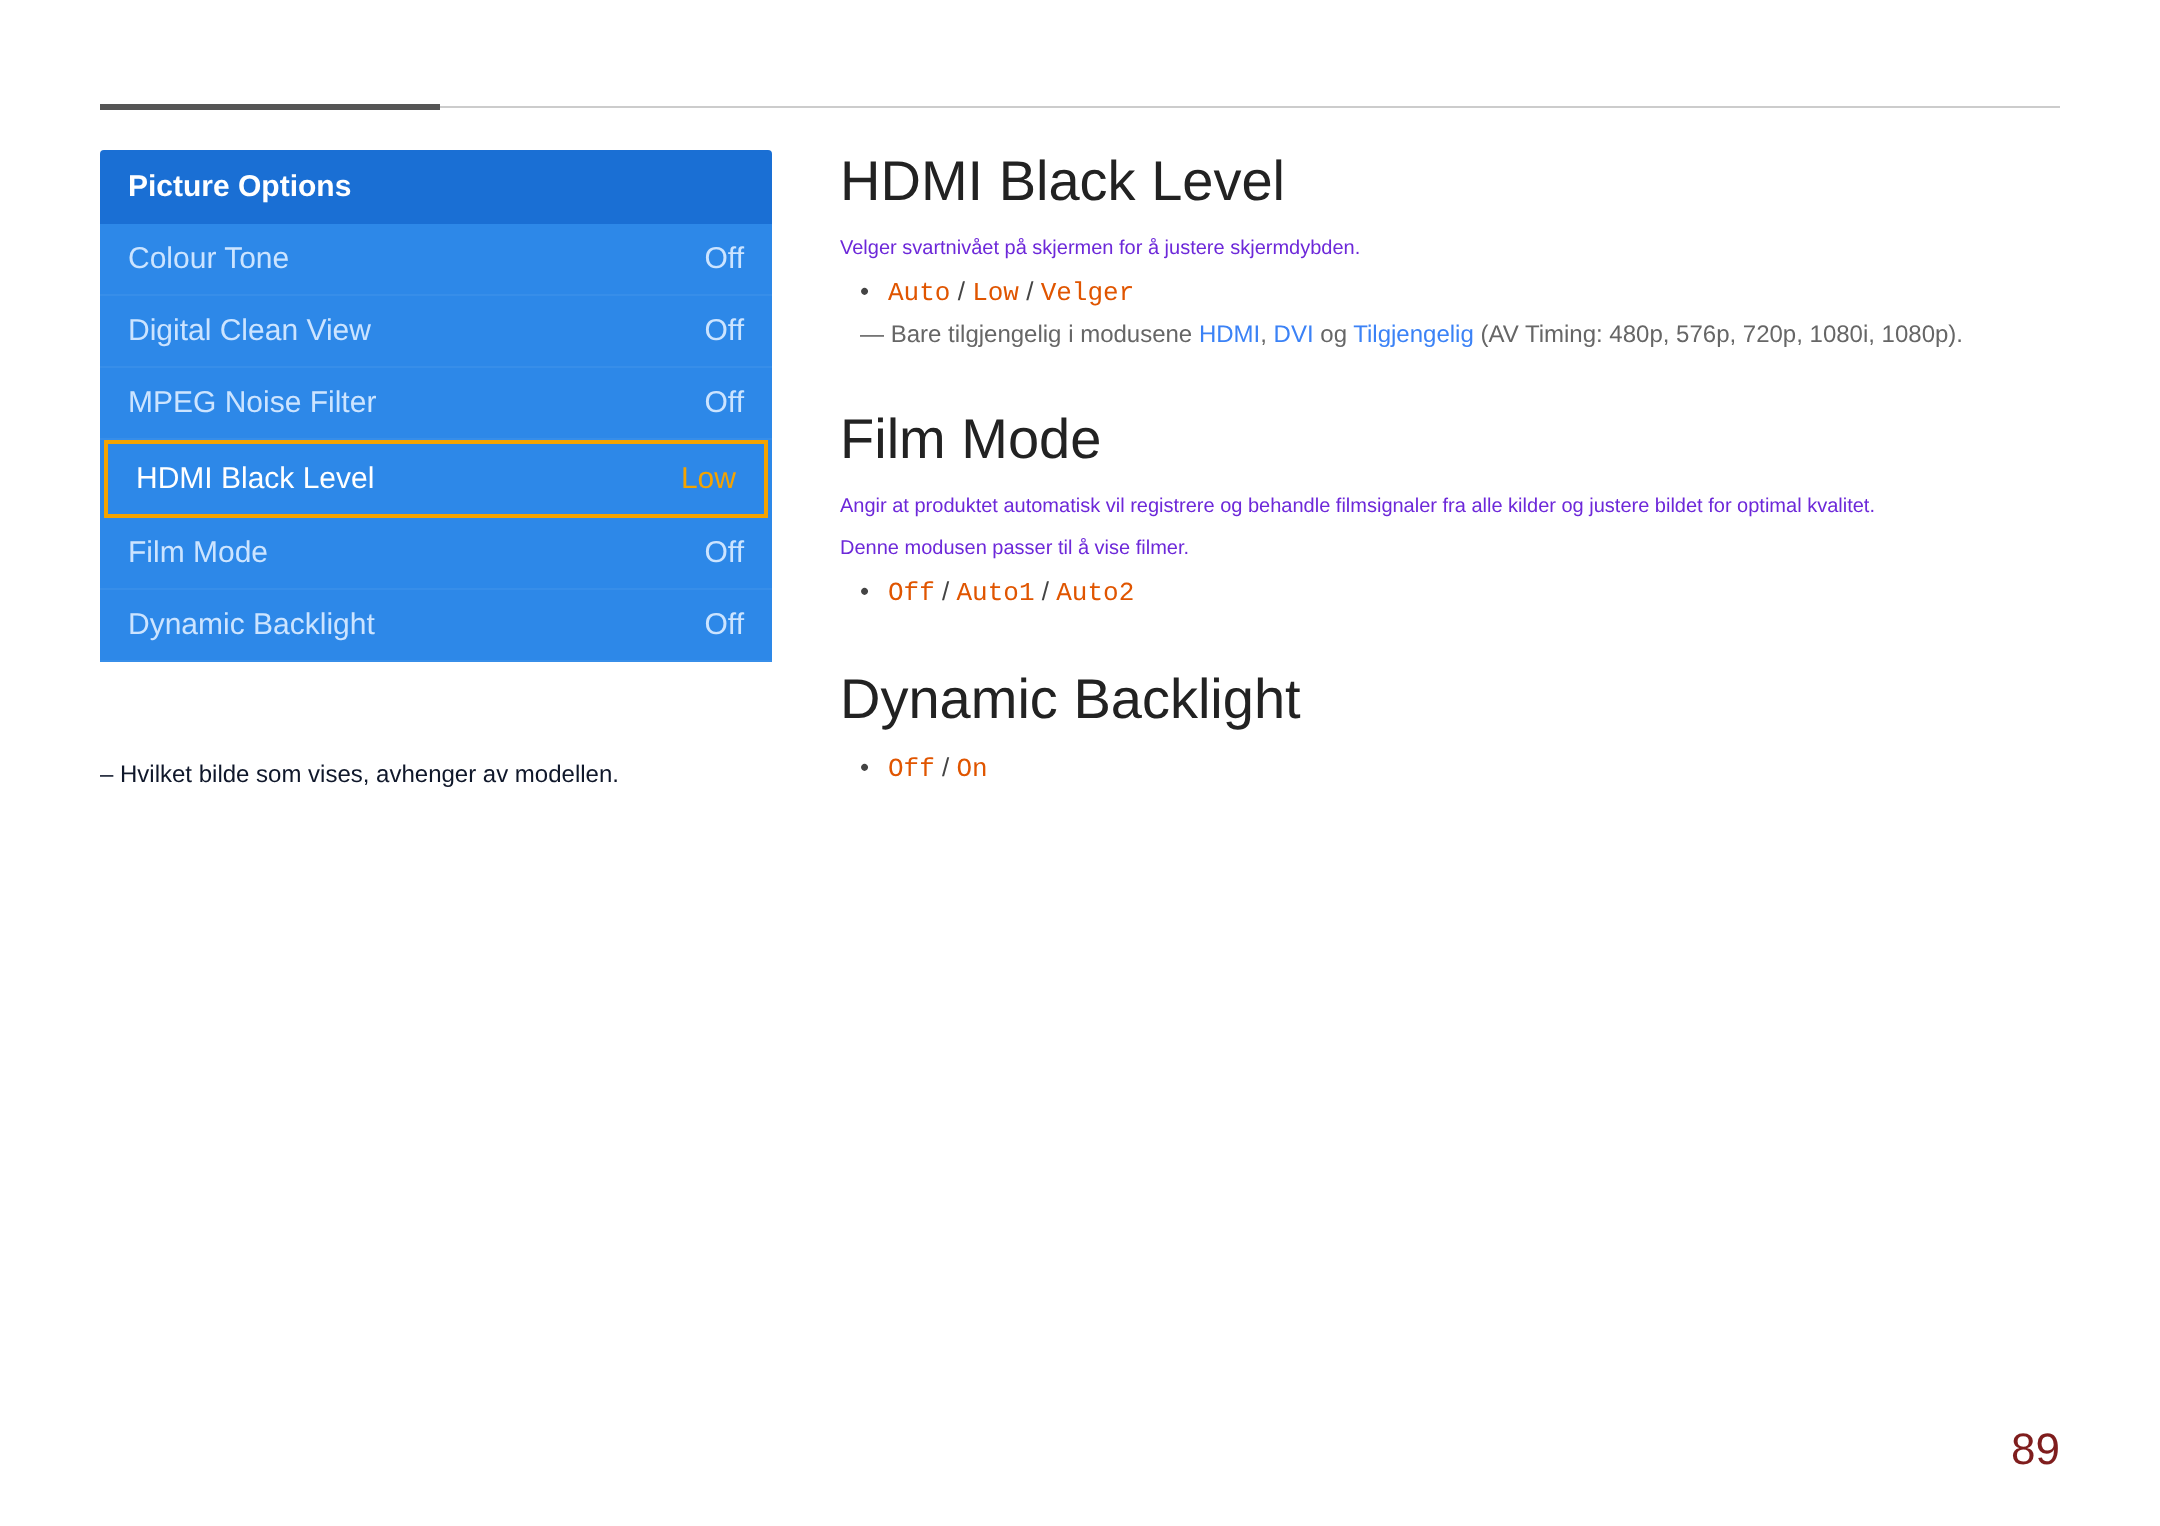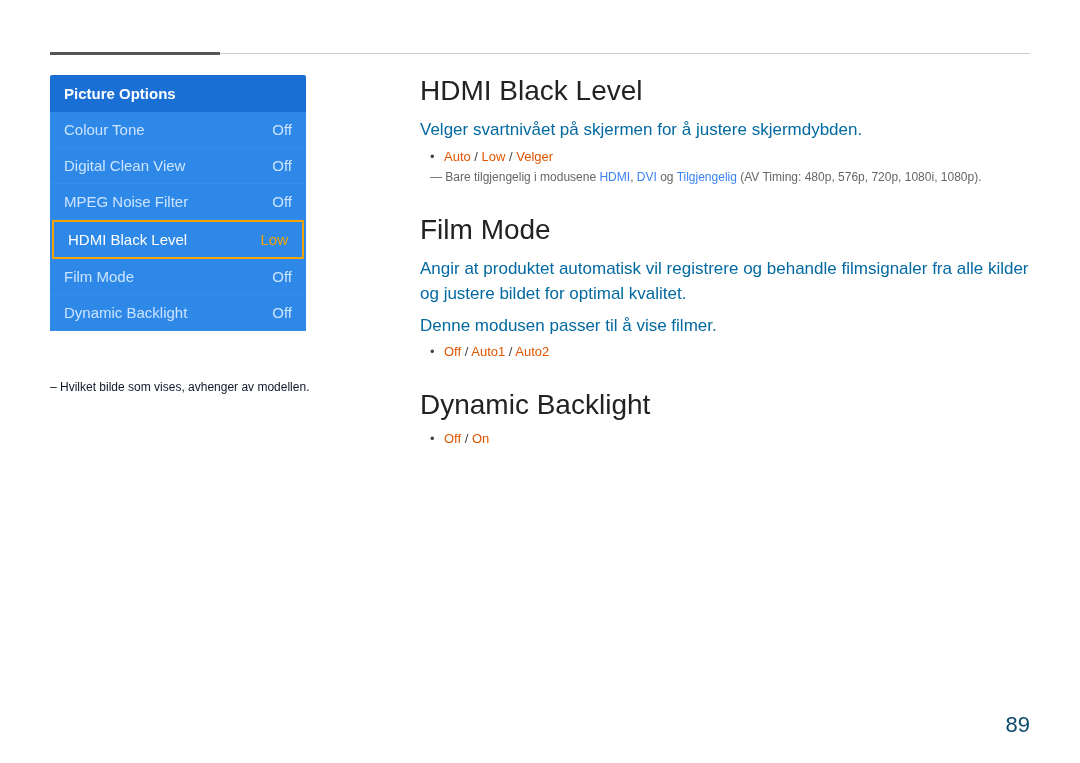--- a/index.html
+++ b/index.html
@@ -33,21 +33,21 @@
       flex: 1;
       height: 1px;
       background: #ccc;
     }
 
     
     .sidebar {
       position: absolute;
       top: 75px;
       left: 50px;
-      width: 256px;
+      width: 336px;
     }
 
     .sidebar-header {
       background: #1a6fd4;
       color: #fff;
       padding: 10px 14px;
       font-size: 15px;
       font-weight: bold;
       border-radius: 2px 2px 0 0;
     }
@@ -104,22 +104,22 @@
     }
 
     .section-title {
       font-size: 28px;
       font-weight: 300;
       color: #222;
       margin-bottom: 10px;
     }
 
     .section-desc {
-      font-size: 17px;
-      color: #0369a1;
+      font-size: 10px;
+      color: #6d28d9;
       line-height: 1.5;
       margin-bottom: 6px;
     }
 
     .bullet-list {
       list-style: none;
       padding-left: 10px;
       margin-bottom: 6px;
     }
 
@@ -144,29 +144,29 @@
       padding-left: 10px;
       margin-bottom: 4px;
       position: relative;
     }
 
     .note-line::before {
       content: '— ';
     }
 
     .link-blue { color: #3b82f6; }
-    .link-orange { color: #e05500; }
+    .link-orange { color: #e05500; font-family: Liberation Mono, monospace; }
 
     
     .page-number {
       position: absolute;
       bottom: 25px;
       right: 50px;
       font-size: 22px;
-      color: #0c4a6e;
+      color: #7f1d1d;
       font-weight: 300;
     }
   </style>
 </head>
 <body>
 
 <div class="top-bar">
   <div class="top-bar-left"></div>
   <div class="top-bar-right"></div>
 </div>

